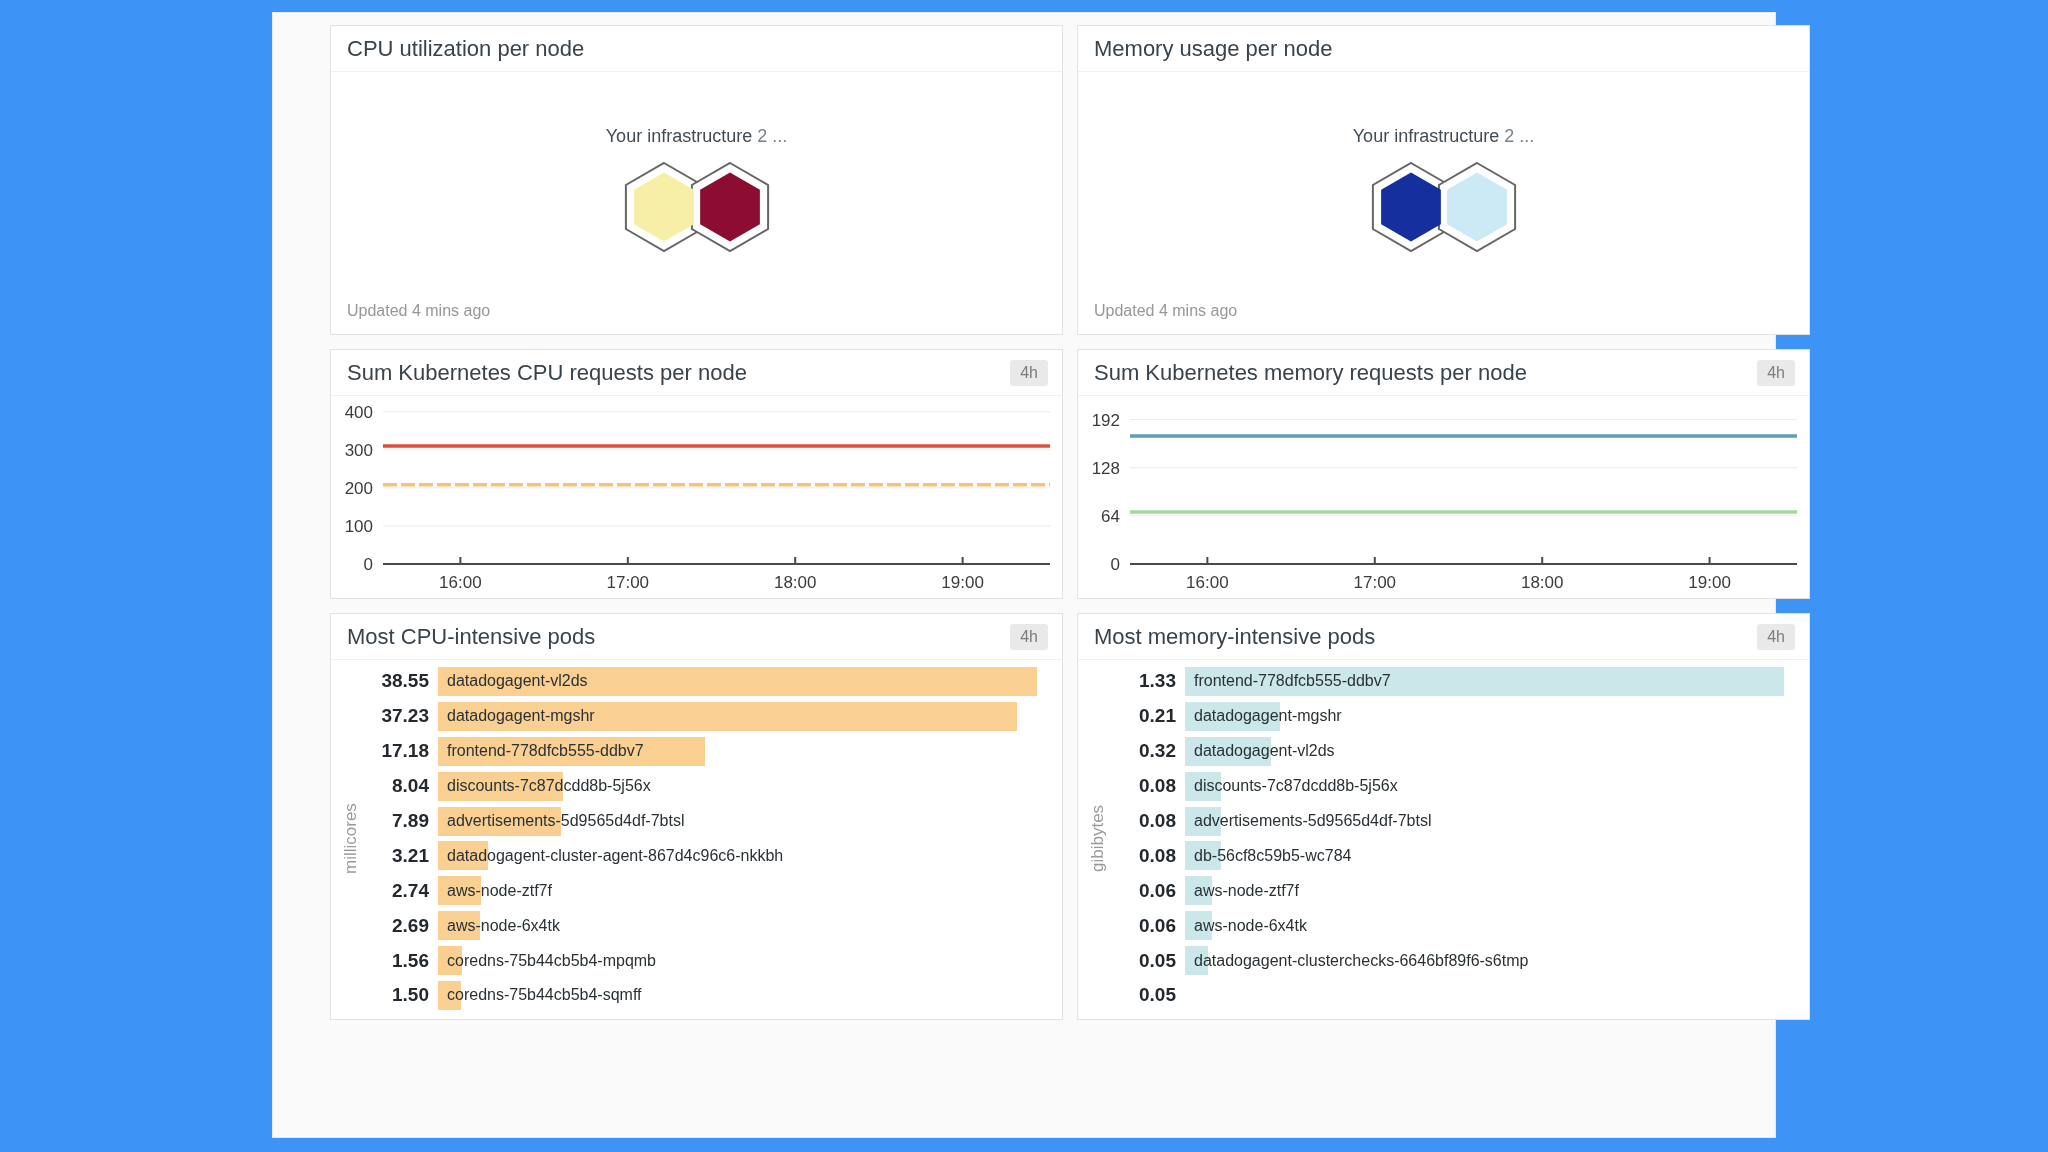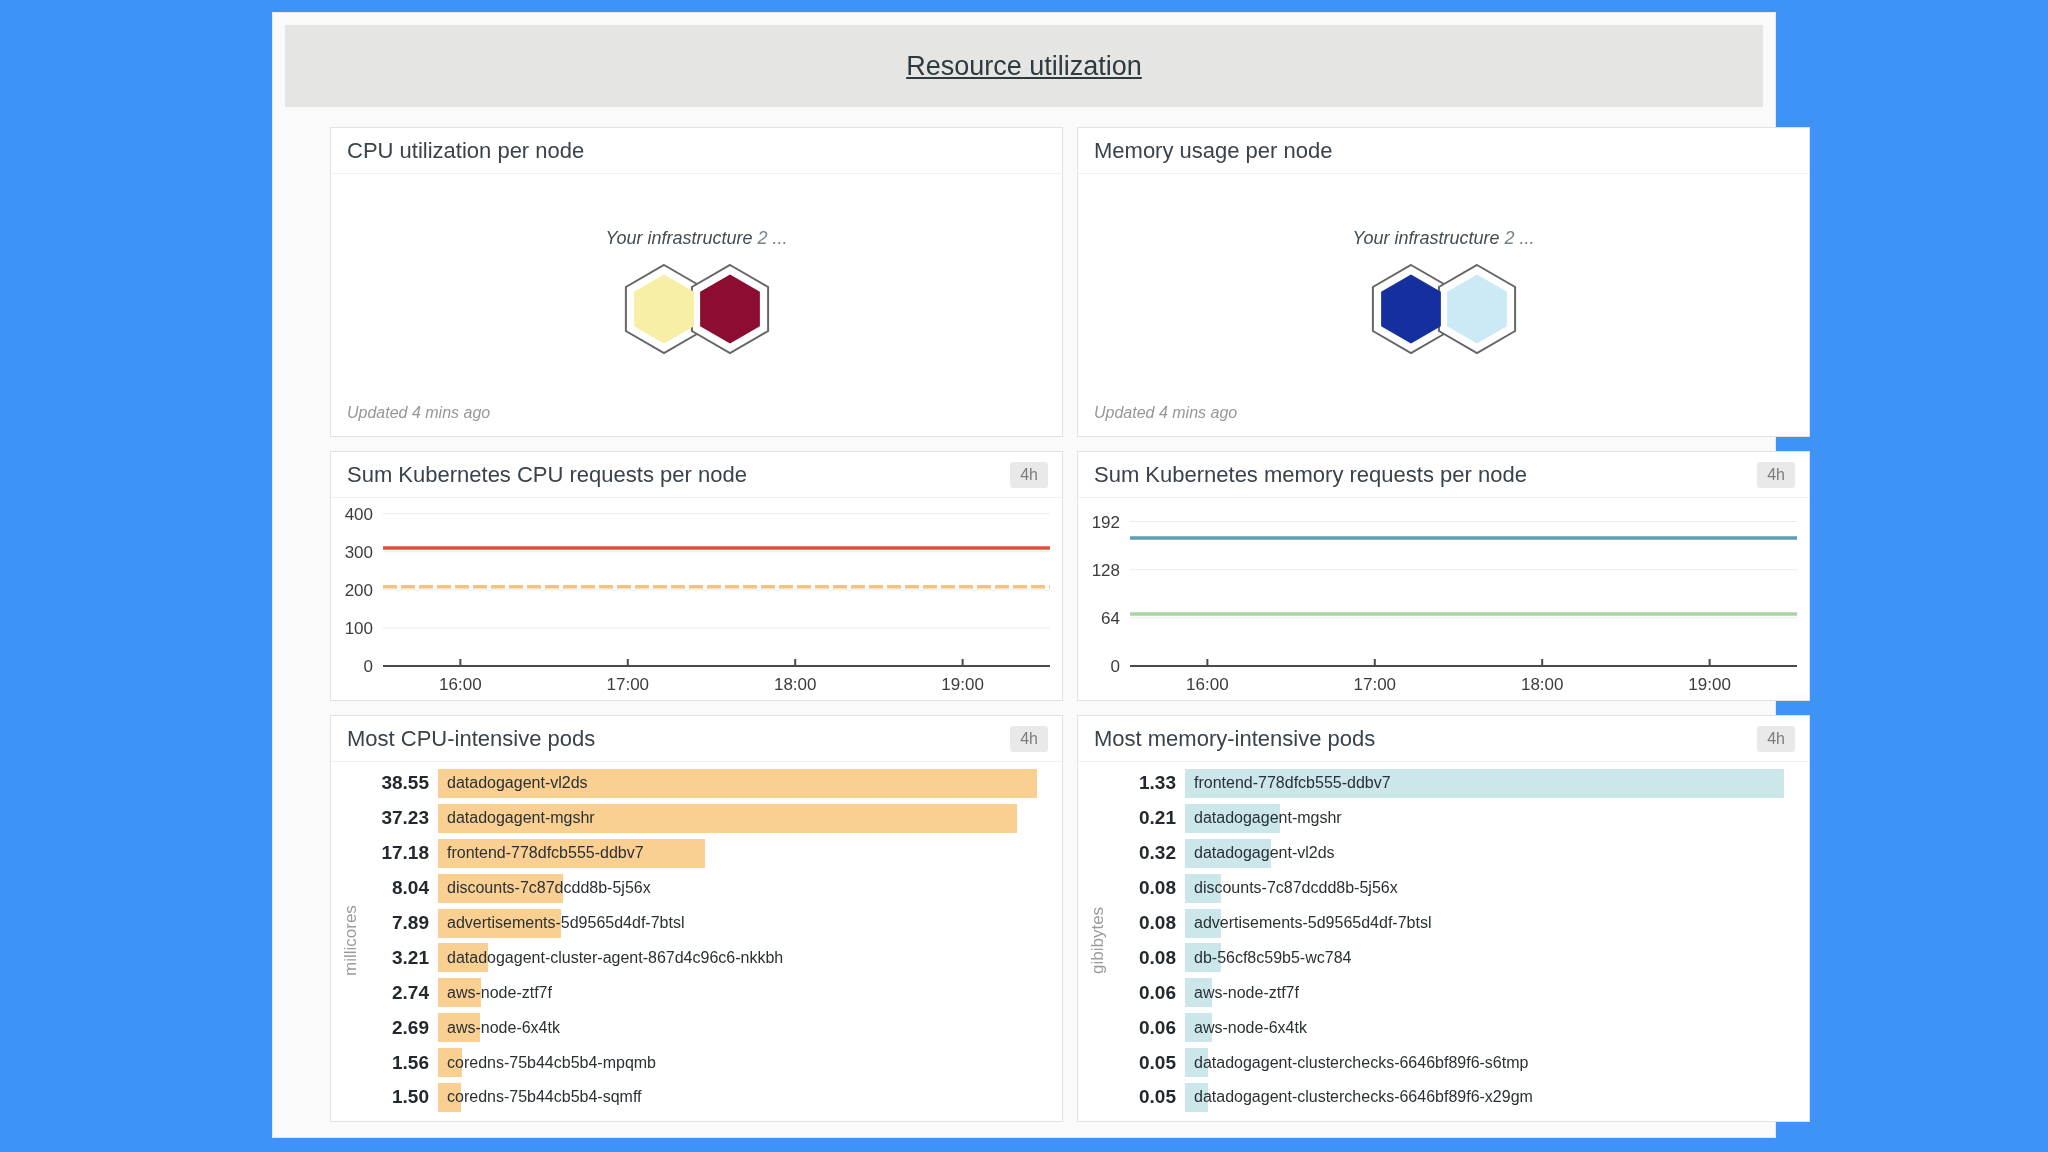--- a/index.html
+++ b/index.html
@@ -32,21 +32,21 @@
   .widget-header{
     height:46px;box-sizing:border-box;flex:0 0 46px;
     display:flex;align-items:center;justify-content:space-between;
     padding:0 14px 0 16px;border-bottom:1px solid #F0F0F0;
   }
   .widget-title{font-size:22px;color:#39434B;font-weight:400;white-space:nowrap;}
   .badge{
     background:#E9E9E9;color:#7C7C7C;font-size:16px;padding:4px 10px;border-radius:3px;
   }
   
-  .map-body{flex:1;display:flex;flex-direction:column;align-items:center;position:relative;font-style:italic;}
+  .map-body{flex:1;display:flex;flex-direction:column;align-items:center;position:relative;}
   .infra-label{margin-top:54px;font-size:18px;color:#414C54;}
   .infra-label .count{color:#78838B;}
   .hexmap{margin-top:10px;}
   .updated{position:absolute;left:16px;bottom:14px;font-size:16px;color:#979797;}
   
   .chart-body{flex:1;position:relative;}
   
   .toplist-body{flex:1;display:flex;padding:4px 10px 6px 6px;box-sizing:border-box;}
   .unit{
     writing-mode:vertical-rl;transform:rotate(180deg);
@@ -58,23 +58,20 @@
   .tval{width:64px;flex:0 0 64px;text-align:right;font-weight:700;font-size:19px;color:#23292E;margin-right:9px;}
   .ttrack{flex:1;position:relative;height:29px;}
   .tbar{position:absolute;left:0;top:0;height:100%;}
   .tlabel{position:absolute;left:9px;top:50%;transform:translateY(-50%);font-size:16px;color:#2A3135;white-space:nowrap;}
 </style>
 </head>
 <body>
 
 <div class="panel">
 
-  <div class="banner">
-    <span class="banner-title">Resource utilization</span>
-  </div>
 
   <div class="grid">
 
     <div class="widget">
       <div class="widget-header">
         <span class="widget-title">CPU utilization per node</span>
       </div>
       <div class="map-body">
         <div class="infra-label">
           <span>Your infrastructure</span>
@@ -317,23 +314,19 @@
             </div>
             <div class="trow">
               <span class="tval">0.05</span>
               <div class="ttrack">
                 <div class="tbar" style="background: rgb(203, 231, 233); width: 3.66757%;"></div>
                 <span class="tlabel">datadogagent-clusterchecks-6646bf89f6-s6tmp</span>
               </div>
             </div>
             <div class="trow">
               <span class="tval">0.05</span>
-              <div class="ttrack">
-                <div class="tbar" style="background: rgb(203, 231, 233); width: 3.66757%;"></div>
-                <span class="tlabel">datadogagent-clusterchecks-6646bf89f6-x29gm</span>
-              </div>
             </div>
           </div>
       </div>
     </div>
 
   </div>
 </div>
 
 </body></html>

